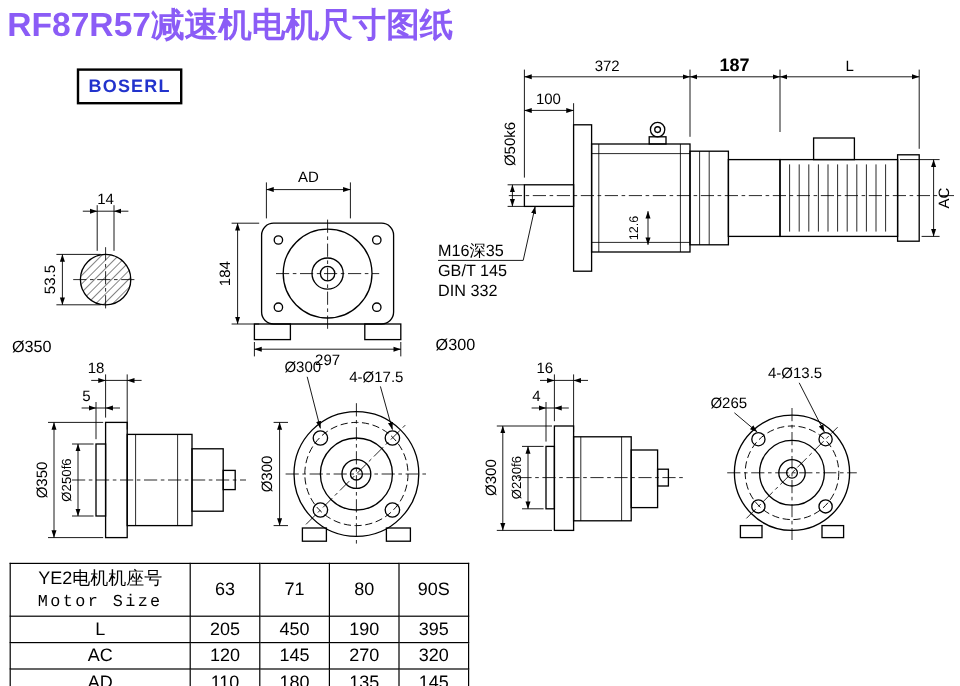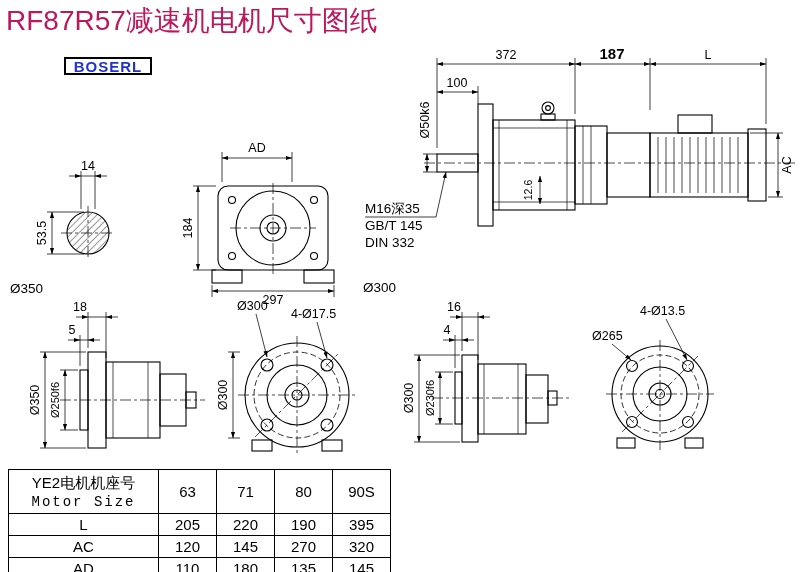--- a/index.html
+++ b/index.html
@@ -1,20 +1,20 @@
 <!DOCTYPE html>
 <html><head>
 <meta charset="utf-8">
 <style>
   html,body{margin:0;padding:0;}
   body{width:800px;height:572px;background:#fff;position:relative;overflow:hidden;
        font-family:"Liberation Sans",sans-serif;}
-  .title{position:absolute;left:6px;top:2px;margin:0;font-size:28px;font-weight:normal;
-         color:#be185d;white-space:nowrap;}
-  .logo{position:absolute;left:64px;top:57px;width:88px;height:18px;border:2px solid #000;
+  .title{position:absolute;left:6px;top:2px;margin:0;font-size:28px;font-weight:bold;
+         color:#8b5cf6;white-space:nowrap;}
+  .logo{position:absolute;left:64px;top:57px;width:88px;height:30px;border:2px solid #000;
         display:flex;align-items:center;justify-content:center;box-sizing:border-box;}
   .logo span{color:#2233cc;font-weight:bold;font-size:15px;letter-spacing:1px;}
   svg.drawing{position:absolute;left:0;top:0;}
   svg text{font-family:"Liberation Sans",sans-serif;font-size:12.5px;fill:#000;}
   .tm{text-anchor:middle;}
   .b{font-weight:bold;font-size:15px;}
   .s10{font-size:10.5px;}
   .s11{font-size:11px;}
   .s13{font-size:13.5px;}
   .ol{fill:none;stroke:#000;stroke-width:1.1;}
@@ -282,21 +282,21 @@
         <div class="hen">Motor Size</div>
       </td>
       <td>63</td>
       <td>71</td>
       <td>80</td>
       <td>90S</td>
     </tr>
     <tr>
       <td>L</td>
       <td>205</td>
-      <td>220</td>
+      <td>450</td>
       <td>190</td>
       <td>395</td>
     </tr>
     <tr>
       <td>AC</td>
       <td>120</td>
       <td>145</td>
       <td>270</td>
       <td>320</td>
     </tr>

